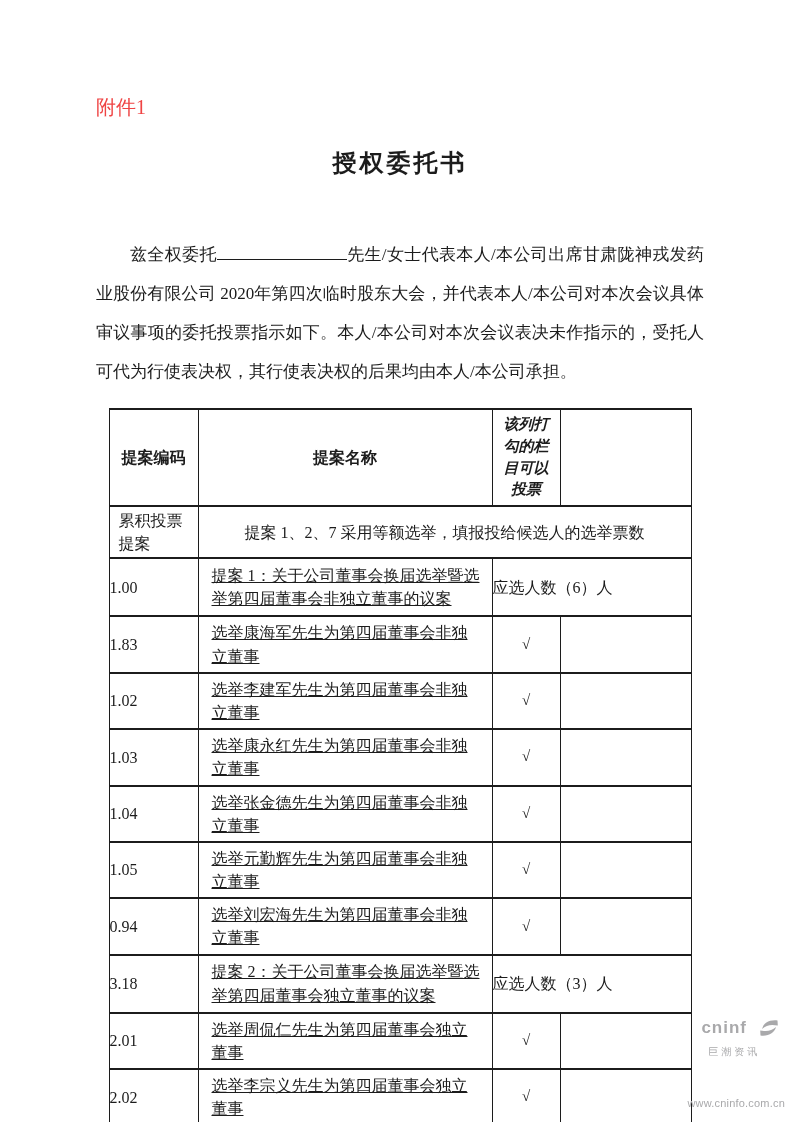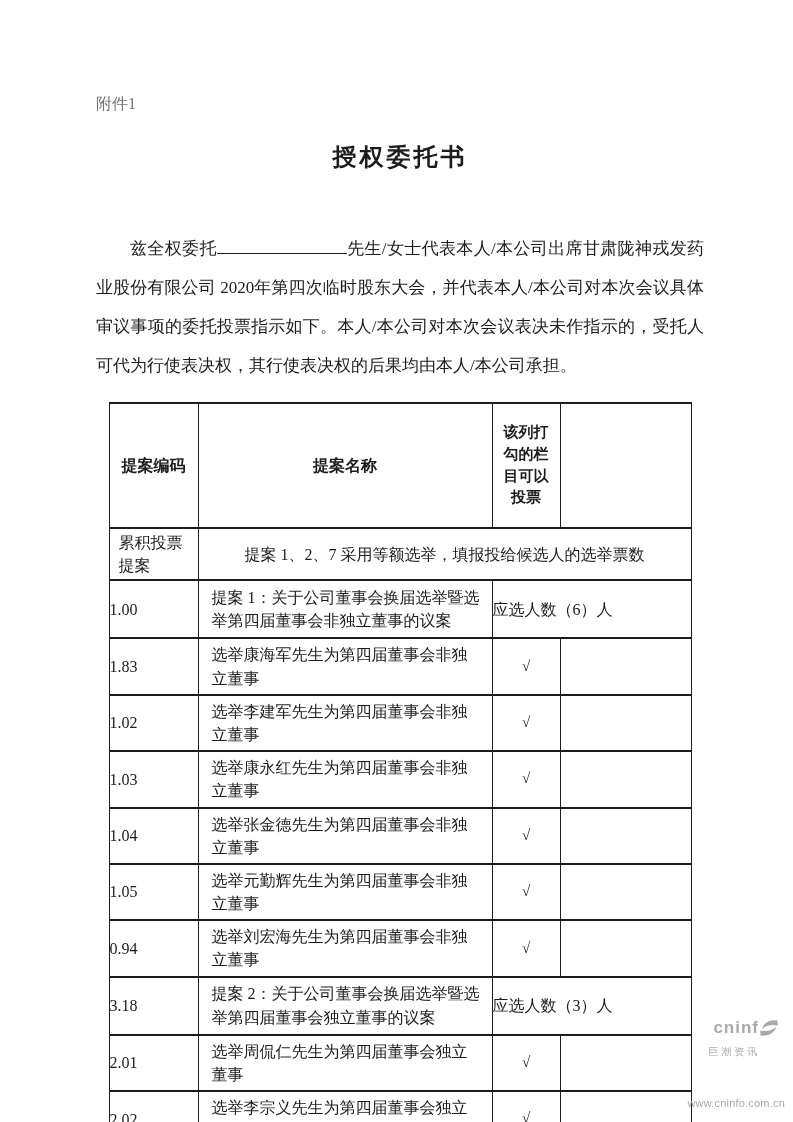--- a/index.html
+++ b/index.html
@@ -12,22 +12,22 @@
     color: #1c1c1c;
     overflow: hidden;
   }
   .page-content {
     position: absolute;
     left: 96px;
     top: 94px;
     width: 608px;
   }
   .attachment-label {
-    font-size: 16px;
-    color: #737373;
+    font-size: 20px;
+    color: #ef4444;
   }
   .doc-title {
     text-align: center;
     font-size: 24px;
     font-weight: bold;
     letter-spacing: 3px;
     margin-top: 26px;
   }
   .auth-paragraph {
     margin-top: 56px;
@@ -58,44 +58,44 @@
   .proposal-table td, .proposal-table th {
     border-left: 1px solid #1c1c1c;
     border-right: 1px solid #1c1c1c;
     border-top: 2px solid #1c1c1c;
     border-bottom: 2px solid #1c1c1c;
     vertical-align: middle;
     font-weight: normal;
     line-height: 1.45;
   }
   .cell-center { text-align: left; }
-  .cell-name { text-align: left; padding: 4px 10px 4px 13px; }
+  .cell-name { text-align: left; padding: 4px 10px 4px 13px; text-decoration: underline; }
   th.hdr { font-weight: bold; text-align: center; }
   .hdr-row-1 th { height: 71px; }
-  .hdr-vote-hint { padding: 18px 9px; line-height: 17px; font-size: 15px; }
+  .hdr-vote-hint { padding: 4px 9px; line-height: 17px; font-size: 15px; font-style: italic; }
   .hdr-row-2 td, .hdr-row-2 th { height: 43px; }
   .subheader-note { font-weight: bold; text-align: center; }
   .hdr-cumulative { font-weight: bold; text-align: left; padding: 2px 9px; line-height: 19px; }
   .row-section td { height: 58px; }
   .row-item td { height: 33px; }
   .check-cell { text-align: center; font-size: 15px; }
   .watermark {
     position: absolute;
     right: 8px;
     bottom: 12px;
     text-align: center;
     color: #a9a9ab;
     font-family: "Liberation Sans", "DejaVu Sans", sans-serif;
     line-height: 1.15;
   }
   .wm-logo-line {
     display: flex;
     align-items: center;
     justify-content: flex-end;
-    gap: 0;
+    gap: 12px;
     padding-right: 6px;
   }
   .wm-name {
     font-size: 17px;
     font-weight: bold;
     letter-spacing: 1px;
   }
   .wm-swirl { width: 20px; height: 20px; display: inline-block; }
   .wm-brand { font-size: 10px; letter-spacing: 3px; padding-right: 4px; margin-top: 8px; }
   .wm-url { font-size: 11px; letter-spacing: 0.2px; margin-top: 40px; }

